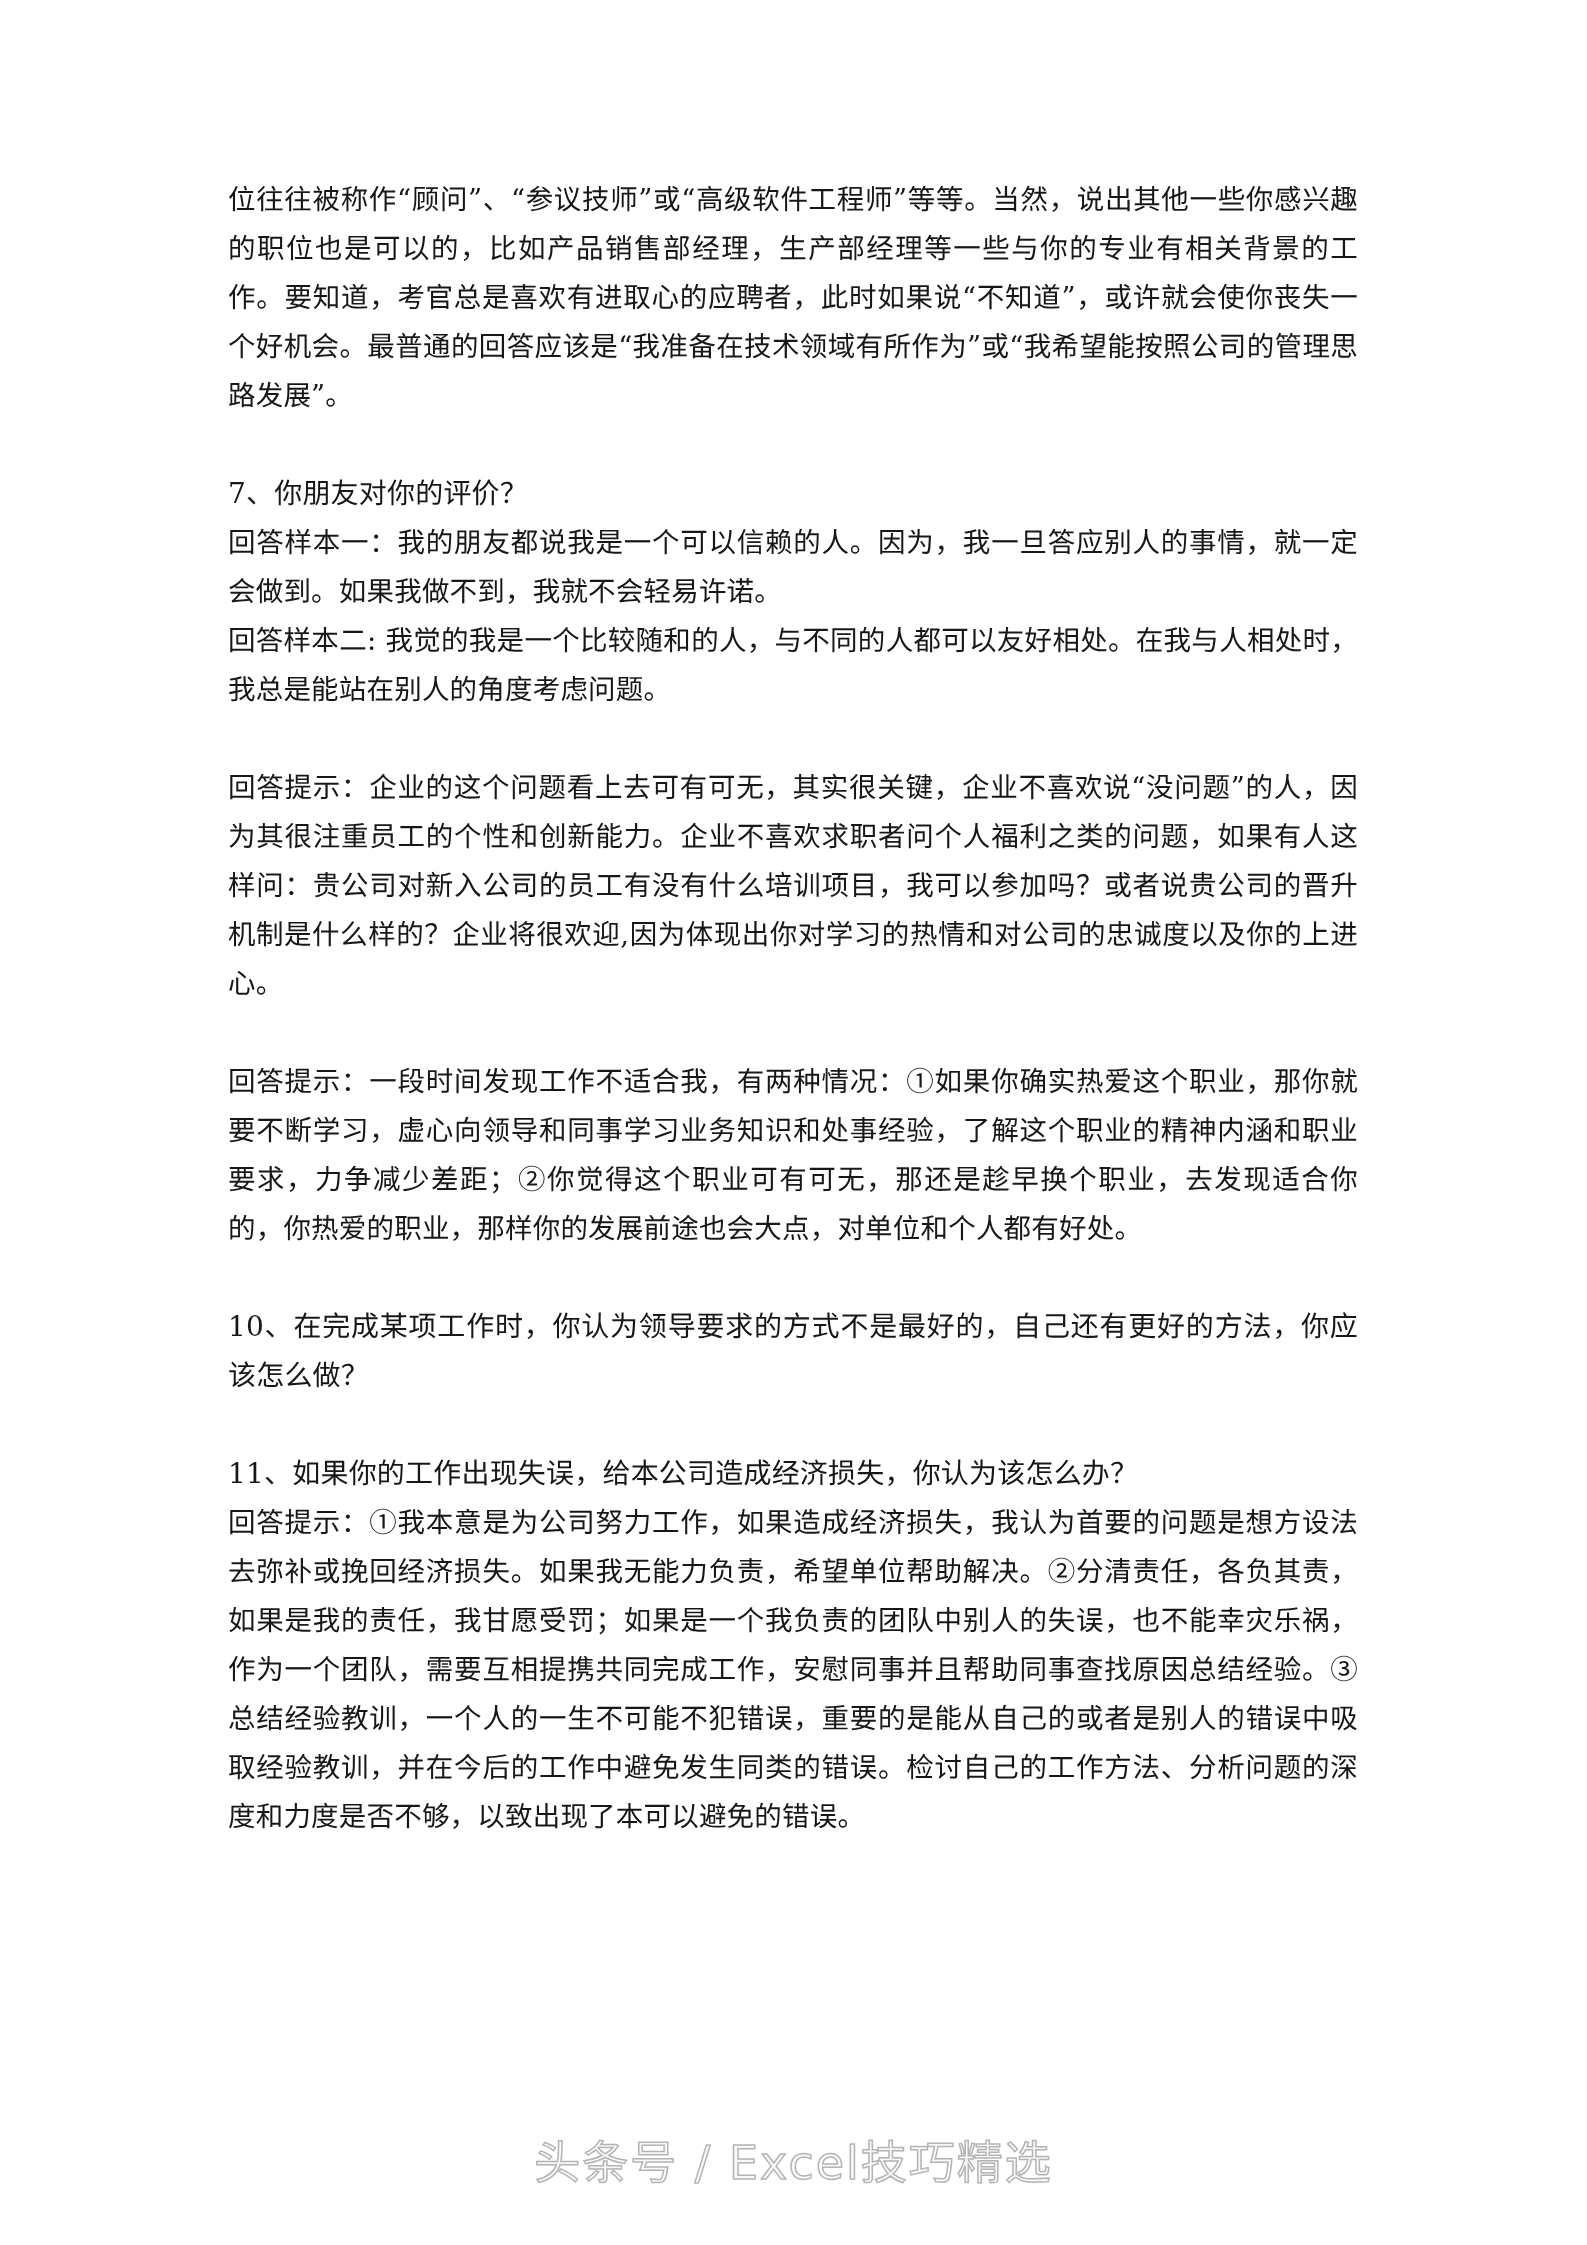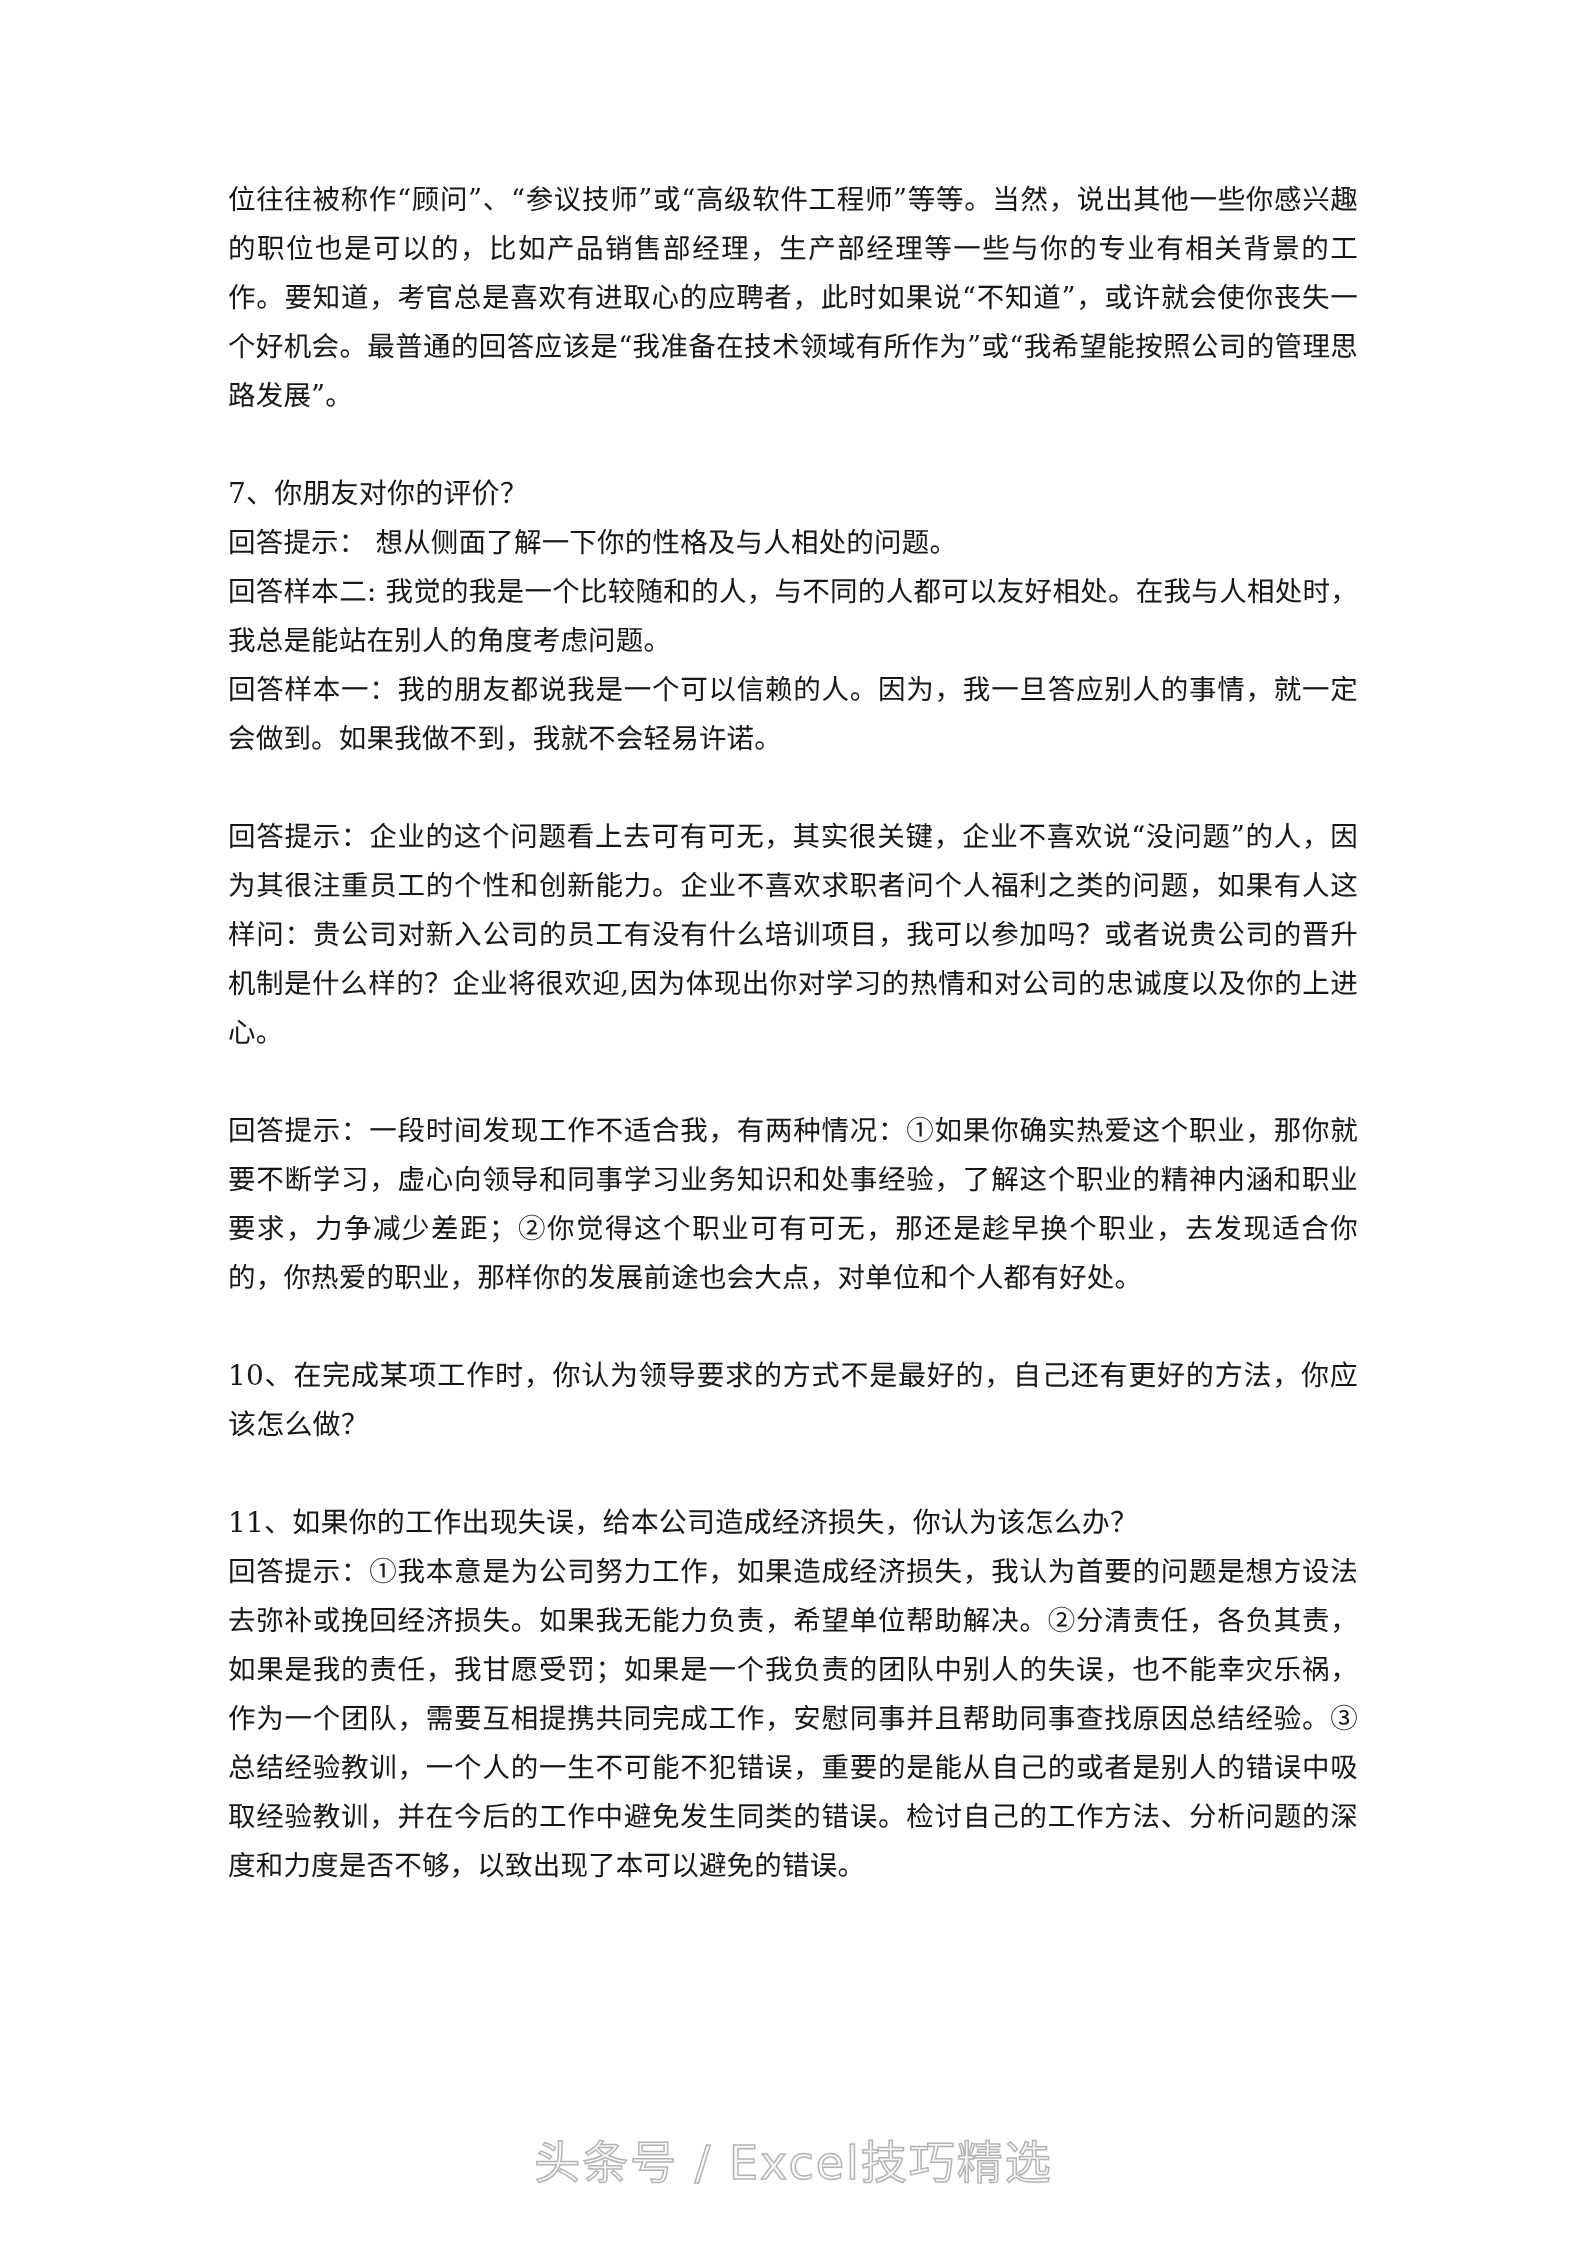--- a/index.html
+++ b/index.html
@@ -70,23 +70,22 @@
 
 <div class="page">
 
   <div class="content">
 
     <p class="para-block">位往往被称作“顾问”、“参议技师”或“高级软件工程师”等等。当然，说出其他一些你感兴趣的职位也是可以的，比如产品销售部经理，生产部经理等一些与你的专业有相关背景的工作。要知道，考官总是喜欢有进取心的应聘者，此时如果说“不知道”，或许就会使你丧失一个好机会。最普通的回答应该是“我准备在技术领域有所作为”或“我希望能按照公司的管理思路发展”。</p>
 
     <div class="gap"></div>
 
     <p class="qline">7、你朋友对你的评价？</p>
-    <p>回答提示：  想从侧面了解一下你的性格及与人相处的问题。</p>
+    <p>回答样本一：我的朋友都说我是一个可以信赖的人。因为，我一旦答应别人的事情，就一定会做到。如果我做不到，我就不会轻易许诺。</p>
     <p>回答样本二: 我觉的我是一个比较随和的人，与不同的人都可以友好相处。在我与人相处时，我总是能站在别人的角度考虑问题。</p>
-    <p>回答样本一：我的朋友都说我是一个可以信赖的人。因为，我一旦答应别人的事情，就一定会做到。如果我做不到，我就不会轻易许诺。</p>
 
     <div class="gap"></div>
 
     <p>回答提示：企业的这个问题看上去可有可无，其实很关键，企业不喜欢说“没问题”的人，因为其很注重员工的个性和创新能力。企业不喜欢求职者问个人福利之类的问题，如果有人这样问：贵公司对新入公司的员工有没有什么培训项目，我可以参加吗？或者说贵公司的晋升机制是什么样的？企业将很欢迎,因为体现出你对学习的热情和对公司的忠诚度以及你的上进心。</p>
 
     <div class="gap"></div>
 
     <p>回答提示：一段时间发现工作不适合我，有两种情况：①如果你确实热爱这个职业，那你就要不断学习，虚心向领导和同事学习业务知识和处事经验，了解这个职业的精神内涵和职业要求，力争减少差距；②你觉得这个职业可有可无，那还是趁早换个职业，去发现适合你的，你热爱的职业，那样你的发展前途也会大点，对单位和个人都有好处。</p>
 
     <div class="gap"></div>

